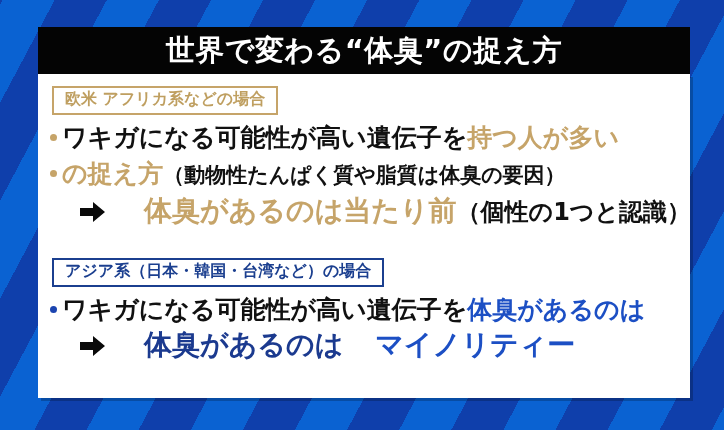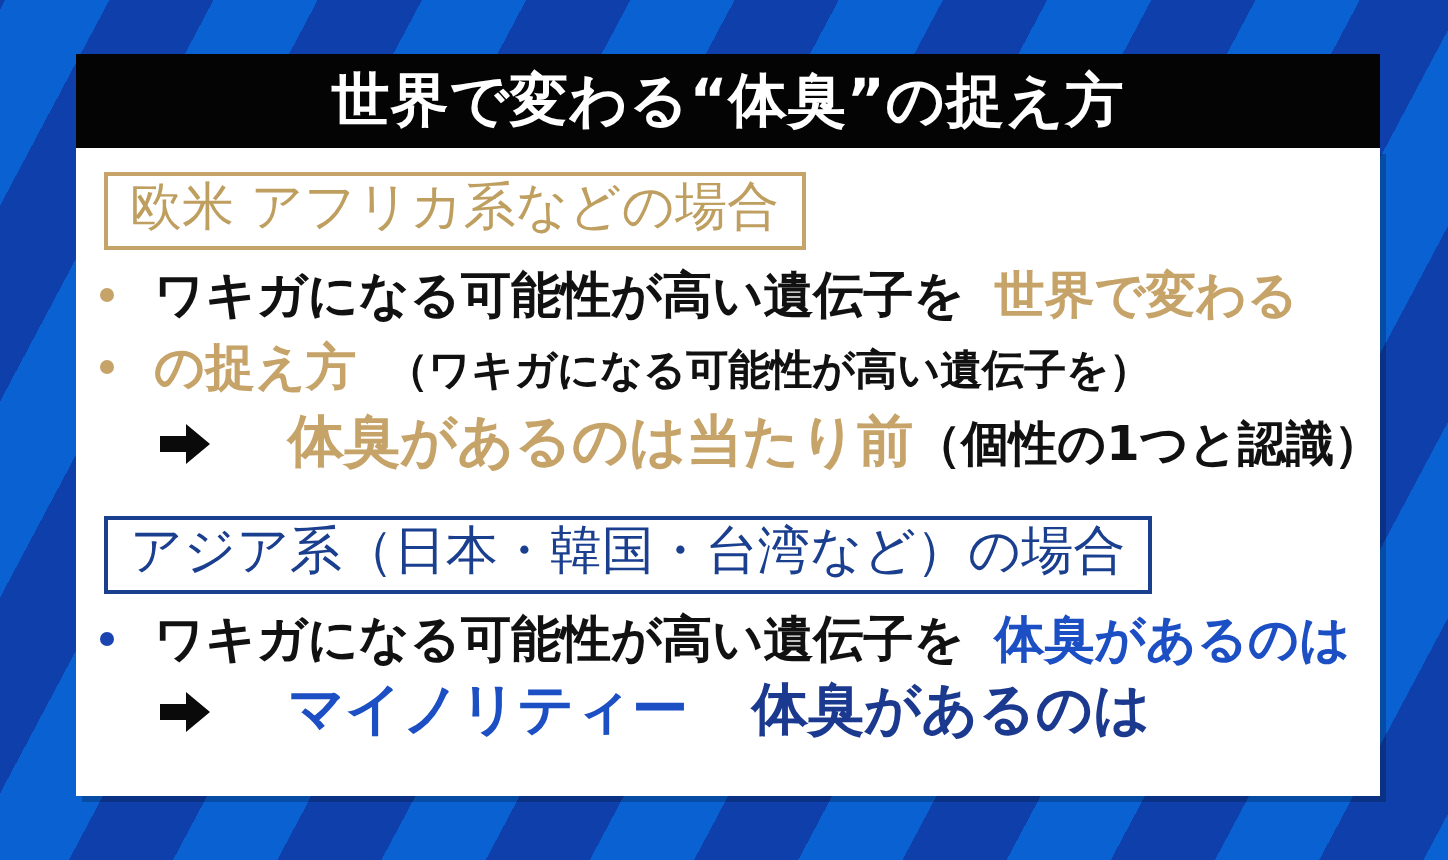--- a/index.html
+++ b/index.html
@@ -80,36 +80,35 @@
     margin-left: 14px;
     padding: 3px 11px 5px 11px;
     border: 2px solid #c6a469;
     line-height: 1;
   }
   .hdr-box.navy {
     border-color: #1b3f8f;
     border-width: 2px;
   }
   .hdr-text {
-    font-size: 26px;
-    font-weight: 400;
+    font-size: 16px;
+    font-weight: 700;
     color: #bf9f60;
     white-space: nowrap;
     line-height: 1.05;
   }
   .hdr-text.navy { color: #1b3f8f; }
 
   
   .bullet-row {
     display: flex;
     align-items: baseline;
     margin-left: 12px;
     margin-top: 9px;
     white-space: nowrap;
-    gap: 15px;
   }
   .bullet-dot {
     width: 7px;
     height: 7px;
     border-radius: 50%;
     background: #c6a469;
     margin-right: 5px;
     flex: 0 0 auto;
     position: relative;
     top: -5px;
@@ -172,27 +171,27 @@
 
     <div class="section" id="section-western">
 
       <div class="hdr-box">
         <span class="hdr-text">欧米 アフリカ系などの場合</span>
       </div>
 
       <div class="bullet-row">
         <span class="bullet-dot"></span>
         <span class="body-text">ワキガになる可能性が高い遺伝子を</span>
-        <span class="body-text gold">世界で変わる</span>
+        <span class="body-text gold">持つ人が多い</span>
       </div>
 
       <div class="bullet-row">
         <span class="bullet-dot"></span>
         <span class="body-text gold">の捉え方</span>
-        <span class="small-paren">（ワキガになる可能性が高い遺伝子を）</span>
+        <span class="small-paren">（動物性たんぱく質や脂質は体臭の要因）</span>
       </div>
 
       <div class="concl-row">
         <span class="arrow-icon">
           <svg width="26" height="22" viewBox="0 0 26 22" aria-hidden="true">
             <path d="M0 7 L13 7 L13 1 L25 11 L13 21 L13 15 L0 15 Z" fill="#0a0a0a"></path>
           </svg>
         </span>
         <span class="concl-text gold">体臭があるのは当たり前</span>
         <span class="concl-note">（個性の1つと認識）</span>
@@ -210,19 +209,19 @@
         <span class="body-text">ワキガになる可能性が高い遺伝子を</span>
         <span class="body-text blue">体臭があるのは</span>
       </div>
 
       <div class="concl-row">
         <span class="arrow-icon">
           <svg width="26" height="22" viewBox="0 0 26 22" aria-hidden="true">
             <path d="M0 7 L13 7 L13 1 L25 11 L13 21 L13 15 L0 15 Z" fill="#0a0a0a"></path>
           </svg>
         </span>
+        <span class="concl-text navy">体臭があるのは</span>
         <span class="concl-text blue">マイノリティー</span>
-        <span class="concl-text navy">体臭があるのは</span>
       </div>
     </div>
 
   </div>
 </div>
 
 </body></html>

